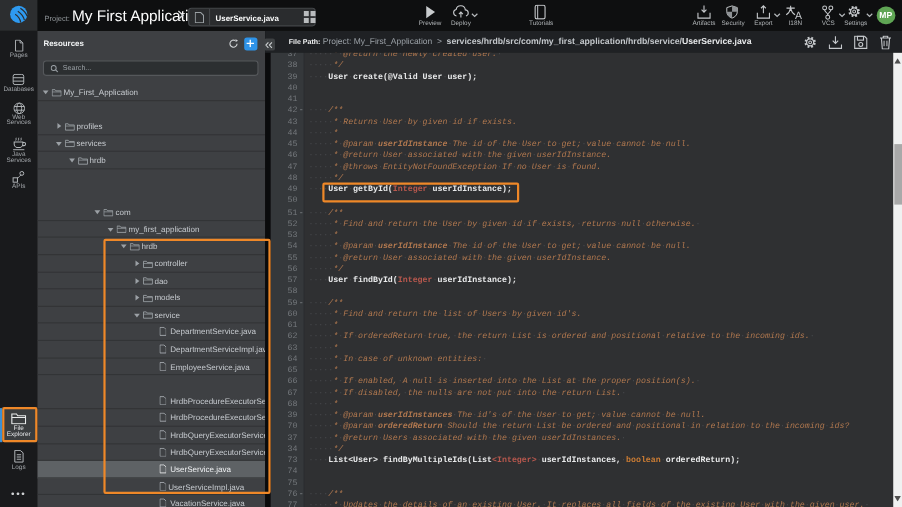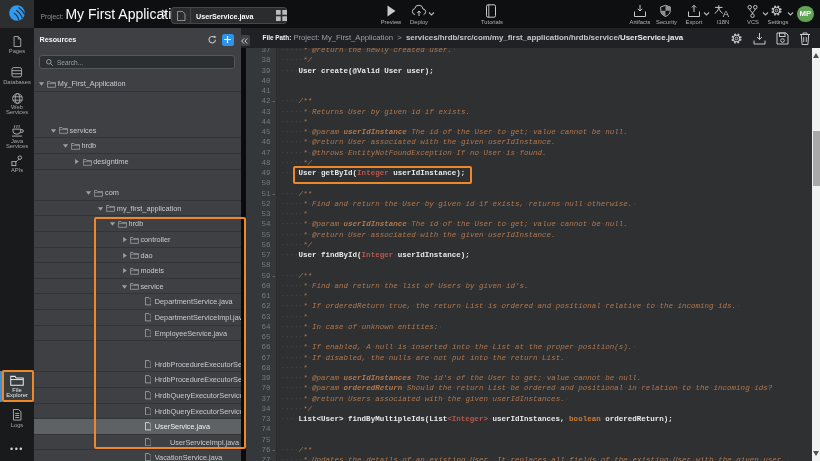--- a/index.html
+++ b/index.html
@@ -267,49 +267,49 @@
 <div class="trow" style="top:48.0px">
         <span style="position:absolute;left:4.0px;top:4px;line-height:0"><svg width="7" height="7" viewBox="0 0 8 8">
             <path d="M1 2.5h6L4 6.5z" fill="#9ba0a5"></path>
           </svg></span>
         <span style="position:absolute;left:13.2px;top:3.5px;line-height:0"><svg width="9" height="8" viewBox="0 0 11 9">
             <path d="M0.5 1.5h3.2l1 1.3h5.8v5.7h-10z" fill="none" stroke="#9ba0a5" stroke-width="1"></path>
             <path d="M0.5 4h10" stroke="#9ba0a5" stroke-width="0.8"></path>
           </svg></span>
         <span class="tname" style="left:23.8px">My_First_Application</span>
       </div>
+<div class="trow" style="top:79.2px">
+        <span style="position:absolute;left:15.8px;top:4px;line-height:0"><svg width="7" height="7" viewBox="0 0 8 8">
+            <path d="M2.5 1v6L6.5 4z" fill="#9ba0a5"></path>
+          </svg></span>
+        <span style="position:absolute;left:25.0px;top:3.5px;line-height:0"><svg width="9" height="8" viewBox="0 0 11 9">
+            <path d="M0.5 1.5h3.2l1 1.3h5.8v5.7h-10z" fill="none" stroke="#9ba0a5" stroke-width="1"></path>
+            <path d="M0.5 4h10" stroke="#9ba0a5" stroke-width="0.8"></path>
+          </svg></span>
+        <span class="tname" style="left:35.6px">profiles</span>
+      </div>
 <div class="trow" style="top:94.8px">
         <span style="position:absolute;left:15.8px;top:4px;line-height:0"><svg width="7" height="7" viewBox="0 0 8 8">
             <path d="M1 2.5h6L4 6.5z" fill="#9ba0a5"></path>
           </svg></span>
         <span style="position:absolute;left:25.0px;top:3.5px;line-height:0"><svg width="9" height="8" viewBox="0 0 11 9">
             <path d="M0.5 1.5h3.2l1 1.3h5.8v5.7h-10z" fill="none" stroke="#9ba0a5" stroke-width="1"></path>
             <path d="M0.5 4h10" stroke="#9ba0a5" stroke-width="0.8"></path>
           </svg></span>
         <span class="tname" style="left:35.6px">services</span>
       </div>
 <div class="trow" style="top:110.4px">
         <span style="position:absolute;left:27.6px;top:4px;line-height:0"><svg width="7" height="7" viewBox="0 0 8 8">
             <path d="M1 2.5h6L4 6.5z" fill="#9ba0a5"></path>
           </svg></span>
         <span style="position:absolute;left:36.8px;top:3.5px;line-height:0"><svg width="9" height="8" viewBox="0 0 11 9">
             <path d="M0.5 1.5h3.2l1 1.3h5.8v5.7h-10z" fill="none" stroke="#9ba0a5" stroke-width="1"></path>
             <path d="M0.5 4h10" stroke="#9ba0a5" stroke-width="0.8"></path>
           </svg></span>
         <span class="tname" style="left:47.4px">hrdb</span>
-      </div>
-<div class="trow" style="top:126.0px">
-        <span style="position:absolute;left:39.4px;top:4px;line-height:0"><svg width="7" height="7" viewBox="0 0 8 8">
-            <path d="M2.5 1v6L6.5 4z" fill="#9ba0a5"></path>
-          </svg></span>
-        <span style="position:absolute;left:48.6px;top:3.5px;line-height:0"><svg width="9" height="8" viewBox="0 0 11 9">
-            <path d="M0.5 1.5h3.2l1 1.3h5.8v5.7h-10z" fill="none" stroke="#9ba0a5" stroke-width="1"></path>
-            <path d="M0.5 4h10" stroke="#9ba0a5" stroke-width="0.8"></path>
-          </svg></span>
-        <span class="tname" style="left:59.2px">designtime</span>
       </div>
 <div class="trow" style="top:157.2px">
         <span style="position:absolute;left:51.2px;top:4px;line-height:0"><svg width="7" height="7" viewBox="0 0 8 8">
             <path d="M1 2.5h6L4 6.5z" fill="#9ba0a5"></path>
           </svg></span>
         <span style="position:absolute;left:60.4px;top:3.5px;line-height:0"><svg width="9" height="8" viewBox="0 0 11 9">
             <path d="M0.5 1.5h3.2l1 1.3h5.8v5.7h-10z" fill="none" stroke="#9ba0a5" stroke-width="1"></path>
             <path d="M0.5 4h10" stroke="#9ba0a5" stroke-width="0.8"></path>
           </svg></span>
         <span class="tname" style="left:71.0px">com</span>
@@ -419,21 +419,21 @@
 <div class="trow sel" style="top:391.2px">
         <span style="position:absolute;left:110.9px;top:3px;line-height:0"><svg width="6.5" height="8.5" viewBox="0 0 8 10">
             <path d="M0.5 0.5h4.5L7.5 3v6.5h-7z" fill="none" stroke="#e8eaec" stroke-width="1"></path>
           </svg></span>
         <span class="tname tnsel" style="left:120.8px">UserService.java</span>
       </div>
 <div class="trow" style="top:406.8px">
         <span style="position:absolute;left:110.9px;top:3px;line-height:0"><svg width="6.5" height="8.5" viewBox="0 0 8 10">
             <path d="M0.5 0.5h4.5L7.5 3v6.5h-7z" fill="none" stroke="#a7acb1" stroke-width="1"></path>
           </svg></span>
-        <span class="tname" style="left:136px">UserServiceImpl.java</span>
+        <span class="tname" style="left:119px">UserServiceImpl.java</span>
       </div>
 <div class="trow" style="top:422.4px">
         <span style="position:absolute;left:110.9px;top:3px;line-height:0"><svg width="6.5" height="8.5" viewBox="0 0 8 10">
             <path d="M0.5 0.5h4.5L7.5 3v6.5h-7z" fill="none" stroke="#a7acb1" stroke-width="1"></path>
           </svg></span>
         <span class="tname" style="left:120.8px">VacationService.java</span>
       </div>
 </div>
 <div style="position:absolute;left:239.5px;top:35px;width:10.5px;height:11px;background:#3e4143;border-radius:2px;z-index:8;line-height:0;text-align:center"><svg style="margin-top:2.8px" width="7" height="6" viewBox="0 0 7 6">
         <path d="M3 0.5L0.7 3L3 5.5M6.2 0.5L3.9 3L6.2 5.5" fill="none" stroke="#cdd0d2" stroke-width="1"></path>

